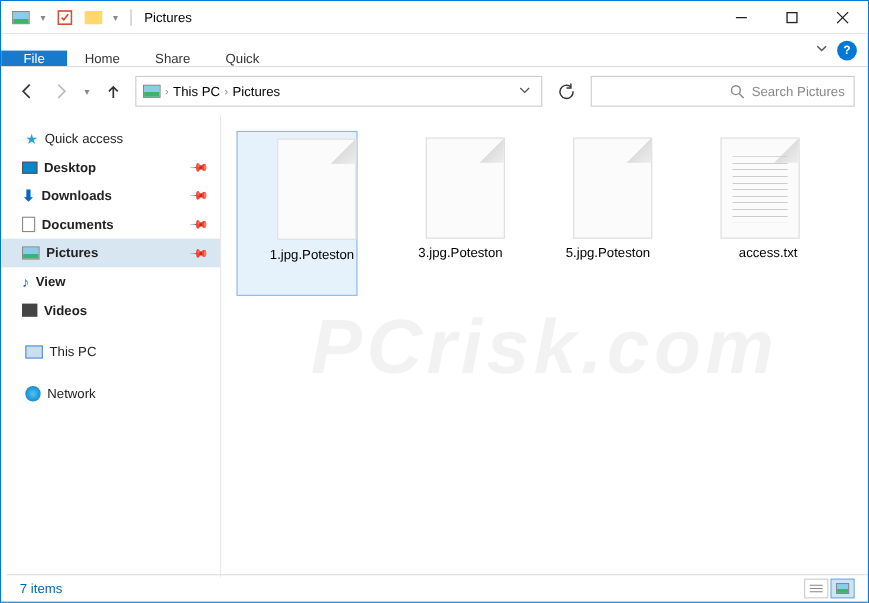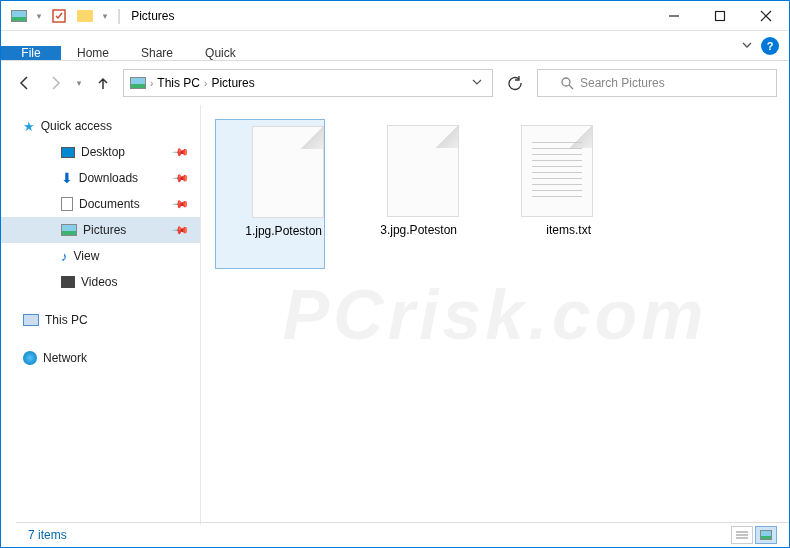--- a/index.html
+++ b/index.html
@@ -22,43 +22,43 @@
 
 
 .navbar { height: 44px; display: flex; align-items: center; padding: 6px 12px; gap: 8px; }
 .nav-arrows { display: flex; align-items: center; gap: 6px; }
 .nav-btn { width: 24px; height: 24px; display: flex; align-items: center; justify-content: center; color: #777; }
 .nav-btn.enabled { color: #333; }
 .addr { flex: 1; height: 28px; border: 1px solid #ccc; display: flex; align-items: center; padding: 0 6px; gap: 4px; font-size: 12px; }
 .crumb-sep { color: #888; font-size: 10px; }
 .addr-drop { margin-left: auto; color: #555; padding: 0 4px; }
 .refresh { width: 28px; height: 28px; display: flex; align-items: center; justify-content: center; color: #333; }
-.search { width: 240px; height: 28px; border: 1px solid #ccc; display: flex; align-items: center; padding: 0 22px; gap: 6px; color: #888; font-size: 12px; }
+.search { width: 240px; height: 28px; border: 1px solid #ccc; display: flex; align-items: center; padding: 0 8px; gap: 6px; color: #888; font-size: 12px; justify-content: flex-end; }
 
 
 .body { display: flex; height: 420px; }
 .sidebar { width: 200px; border-right: 1px solid #e8e8e8; padding: 8px 0; overflow: hidden; }
 .tree-group { margin-bottom: 12px; }
 .tree-head, .tree-item { display: flex; align-items: center; height: 26px; padding-left: 22px; font-size: 12px; color: #222; gap: 6px; position: relative; }
-.tree-item { padding-left: 60px; }
+.tree-item { padding-left: 19px; font-weight: bold; }
 .tree-item.selected { background: #d8e6f2; }
 .pin { position: absolute; right: 12px; color: #888; font-size: 11px; transform: rotate(45deg); }
 .icon-sm { width: 16px; height: 16px; display: inline-flex; align-items: center; justify-content: center; }
 
 
 .content { flex: 1; padding: 14px; display: flex; flex-wrap: wrap; align-content: flex-start; gap: 18px 24px; position: relative; }
 .file { width: 110px; height: 150px; display: flex; flex-direction: column; align-items: flex-end; gap: 6px; }
 .file.selected { border: 1px solid #8ab8e6; background: #e5f1fb; }
 .file-icon { width: 72px; height: 92px; background: #fbfbfb; border: 1px solid #ddd; position: relative; margin-top: 6px; }
 .file-icon .fold { position: absolute; top: 0; right: 0; width: 22px; height: 22px; background: linear-gradient(135deg, transparent 49%, #ddd 50%, #eee 100%); }
 .file-icon.txt::after { content: ""; position: absolute; left: 10px; right: 10px; top: 16px; bottom: 14px; background: repeating-linear-gradient(#ccc, #ccc 1px, transparent 1px, transparent 6px); }
 .file-label { font-size: 12px; text-align: center; color: #000; word-break: break-word; padding: 0 2px; }
 
 
-.status { position: absolute; bottom: 0; left: 15px; right: 0; height: 24px; border-top: 1px solid #ddd; display: flex; align-items: center; padding: 12px 12px; font-size: 12px; color: #0066aa; }
+.status { position: absolute; bottom: 0; left: 5px; right: 0; height: 24px; border-top: 1px solid #ddd; display: flex; align-items: center; padding: 12px 12px; font-size: 12px; color: #0066aa; }
 .view-toggles { margin-left: auto; display: flex; gap: 2px; }
 .vtoggle { width: 22px; height: 18px; border: 1px solid #ccc; display: flex; align-items: center; justify-content: center; }
 .vtoggle.active { background: #cce4f7; border-color: #7aace0; }
 
 
 .watermark { position: absolute; top: 50%; left: 50%; transform: translate(-50%, -50%); font-size: 70px; font-weight: bold; color: rgba(0,0,0,0.05); letter-spacing: 4px; pointer-events: none; z-index: 0; white-space: nowrap; font-style: italic; }
 
 
 .folder-ico { width: 16px; height: 12px; background: #ffd86b; border-radius: 1px; }
 .pic-ico { width: 16px; height: 12px; background: linear-gradient(#87ceeb 60%, #3cb371 60%); border: 1px solid #888; }
@@ -228,24 +228,30 @@
         </div>
       <div class="file-label">1.jpg.Poteston</div>
     </div>
     <div class="file">
       <div class="file-icon">
           <div class="fold"></div>
         </div>
       <div class="file-label">3.jpg.Poteston</div>
     </div>
     <div class="file">
+      <div class="file-icon">
+          <div class="fold"></div>
+        </div>
+      <div class="file-label">5.jpg.Poteston</div>
+    </div>
+    <div class="file">
       <div class="file-icon txt">
           <div class="fold"></div>
         </div>
-      <div class="file-label">items.txt</div>
+      <div class="file-label">access.txt</div>
     </div>
   </div>
 </div>
 
 <div class="status">
   <span>7 items</span>
   <div class="view-toggles">
     <div class="vtoggle">
         <svg width="12" height="10">
           <line x1="0" y1="2" x2="12" y2="2" stroke="#888"></line>

